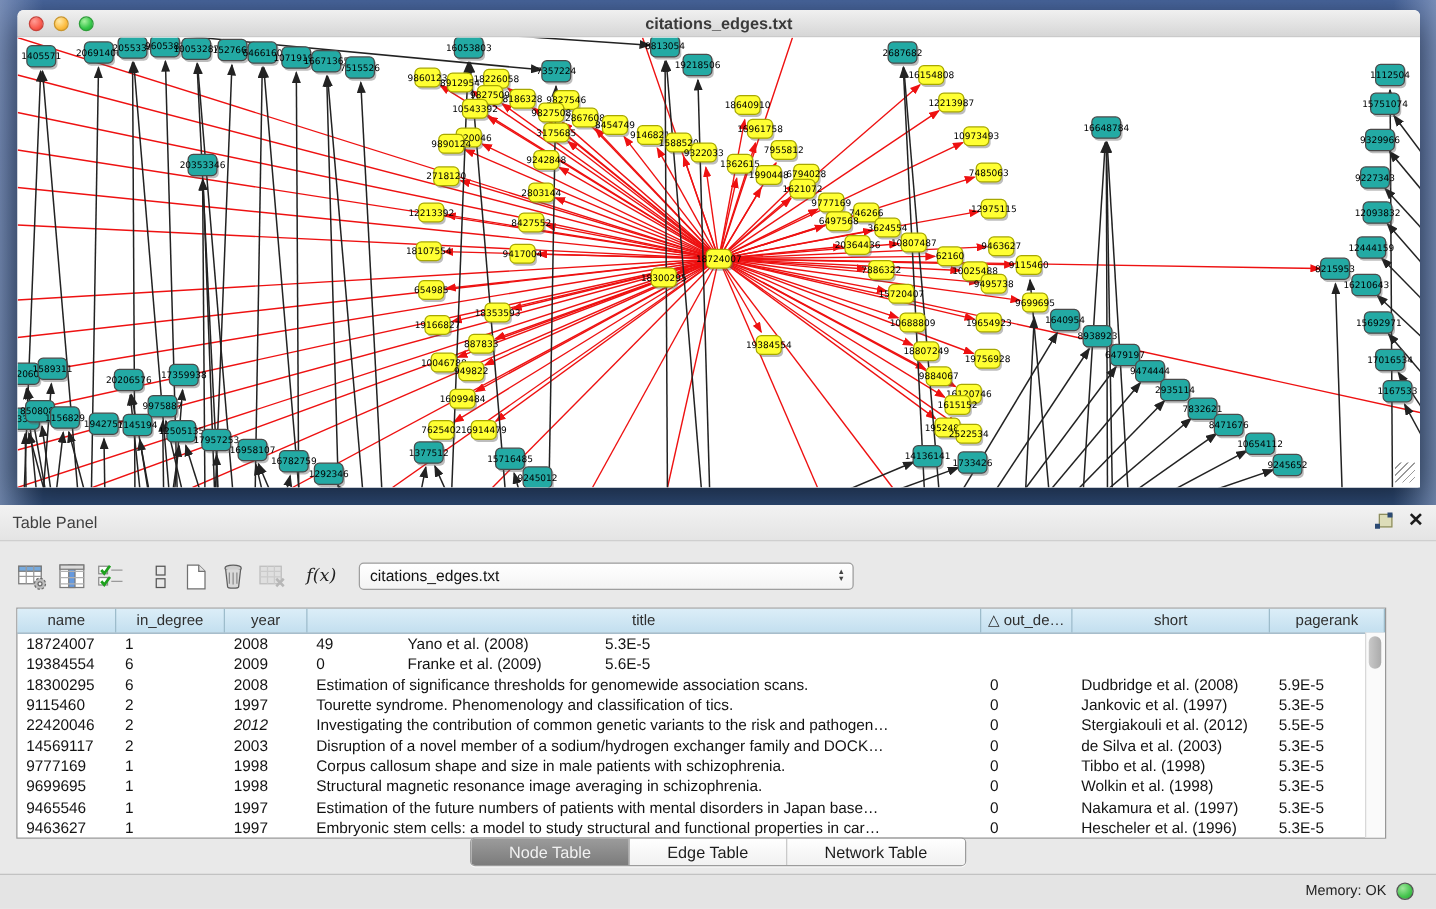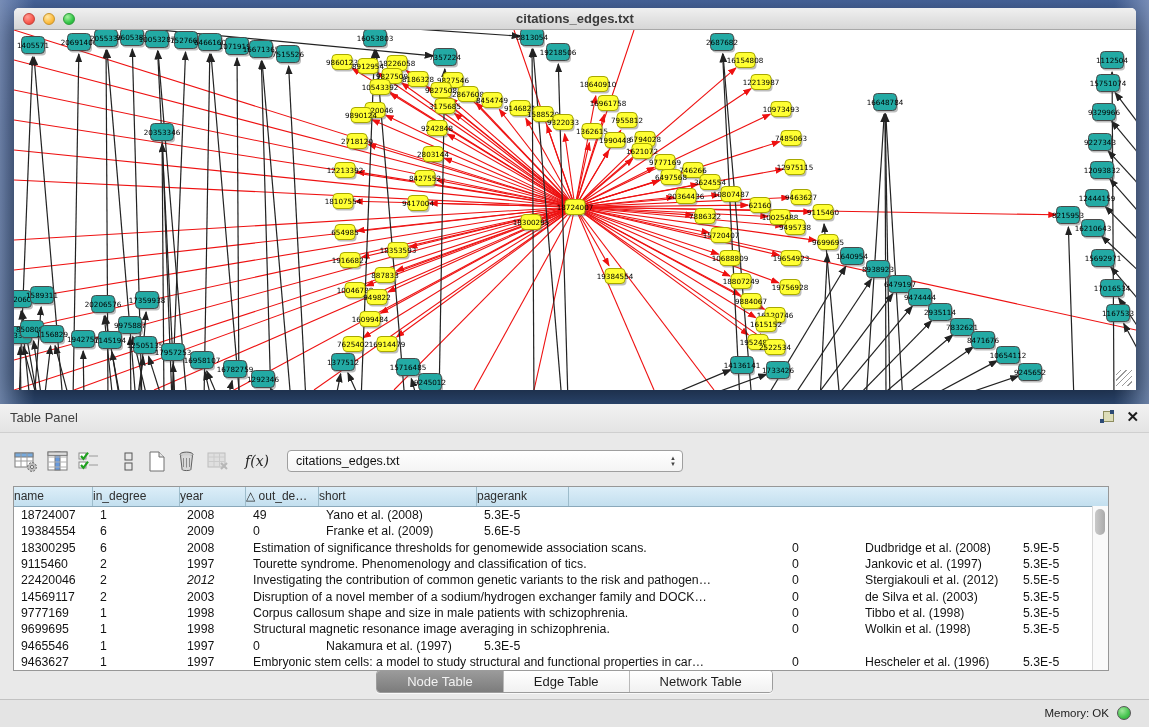--- a/index.html
+++ b/index.html
@@ -39,21 +39,21 @@
   .fx-text{font-family:"DejaVu Serif",serif;font-style:italic;font-size:14px;color:#222;}
   .dropdown{position:absolute;left:287px;top:4px;width:396px;height:22px;background:linear-gradient(#ffffff,#f4f4f4);
     border:1px solid #9f9f9f;border-radius:4px;box-sizing:border-box;display:flex;align-items:center;}
   .dropdown .val{flex:1;font-size:12.5px;color:#111;padding-left:8px;}
   .dropdown .stepper{width:18px;text-align:center;color:#444;font-size:6px;line-height:6px;}
   
   .table-wrap{position:absolute;left:13px;top:82px;width:1096px;height:185px;background:#fff;
     border:1px solid #979797;box-sizing:border-box;display:flex;flex-direction:column;}
   .thead{display:flex;height:19px;background:linear-gradient(#dceef8,#c3dfef);
     border-bottom:1px solid #8aa8ba;flex:none;}
-  .th{font-size:12px;color:#2e2e2e;text-align:left;line-height:18px;
+  .th{font-size:12px;color:#2e2e2e;text-align:center;line-height:18px;
     border-right:1px solid #9dbccb;box-sizing:border-box;overflow:hidden;white-space:nowrap;}
   .tbody{position:relative;flex:1;overflow:hidden;}
   .tr{display:flex;height:16.3px;align-items:center;}
   .td{font-size:12.3px;color:#131313;padding-left:7px;box-sizing:border-box;
     overflow:hidden;white-space:nowrap;}
   .vscroll{position:absolute;right:0;top:19px;bottom:0;width:15px;background:#fafafa;border-left:1px solid #d8d8d8;}
   .vthumb{position:absolute;left:2px;top:3px;width:10px;height:26px;border-radius:6px;
     background:linear-gradient(90deg,#c9c9c9,#ababab);}
   
   .tabs-row{position:absolute;left:0;top:266px;width:100%;height:28px;display:flex;justify-content:center;}
@@ -731,20 +731,21 @@
       <span class="val">citations_edges.txt</span>
       <span class="stepper">▲<br>▼</span>
     </div>
   </div>
 
   <div class="table-wrap">
     <div class="thead" id="thead">
         <div class="th" style="width: 79px;">name</div>
         <div class="th" style="width: 87px;">in_degree</div>
         <div class="th" style="width: 66px;">year</div>
+        <div class="th" style="flex: 1 1 0%;">title</div>
         <div class="th" style="width: 73px;">△ out_de…</div>
         <div class="th" style="width: 158px;">short</div>
         <div class="th" style="width: 92px;">pagerank</div>
       </div>
     <div class="tbody" id="tbody">
         <div class="tr">
           <div class="td" style="width: 79px;">18724007</div>
           <div class="td" style="width: 87px;">1</div>
           <div class="td" style="width: 66px;">2008</div>
           <div class="td" style="width: 73px;">49</div>
@@ -810,20 +811,21 @@
           <div class="td" style="width: 66px;">1998</div>
           <div class="td" style="flex: 1 1 0%;">Structural magnetic resonance image averaging in schizophrenia.</div>
           <div class="td" style="width: 73px;">0</div>
           <div class="td" style="width: 158px;">Wolkin et al. (1998)</div>
           <div class="td" style="width: 92px;">5.3E-5</div>
         </div>
         <div class="tr">
           <div class="td" style="width: 79px;">9465546</div>
           <div class="td" style="width: 87px;">1</div>
           <div class="td" style="width: 66px;">1997</div>
+          <div class="td" style="flex: 1 1 0%;">Estimation of the future numbers of patients with mental disorders in Japan base…</div>
           <div class="td" style="width: 73px;">0</div>
           <div class="td" style="width: 158px;">Nakamura et al. (1997)</div>
           <div class="td" style="width: 92px;">5.3E-5</div>
         </div>
         <div class="tr">
           <div class="td" style="width: 79px;">9463627</div>
           <div class="td" style="width: 87px;">1</div>
           <div class="td" style="width: 66px;">1997</div>
           <div class="td" style="flex: 1 1 0%;">Embryonic stem cells: a model to study structural and functional properties in car…</div>
           <div class="td" style="width: 73px;">0</div>

